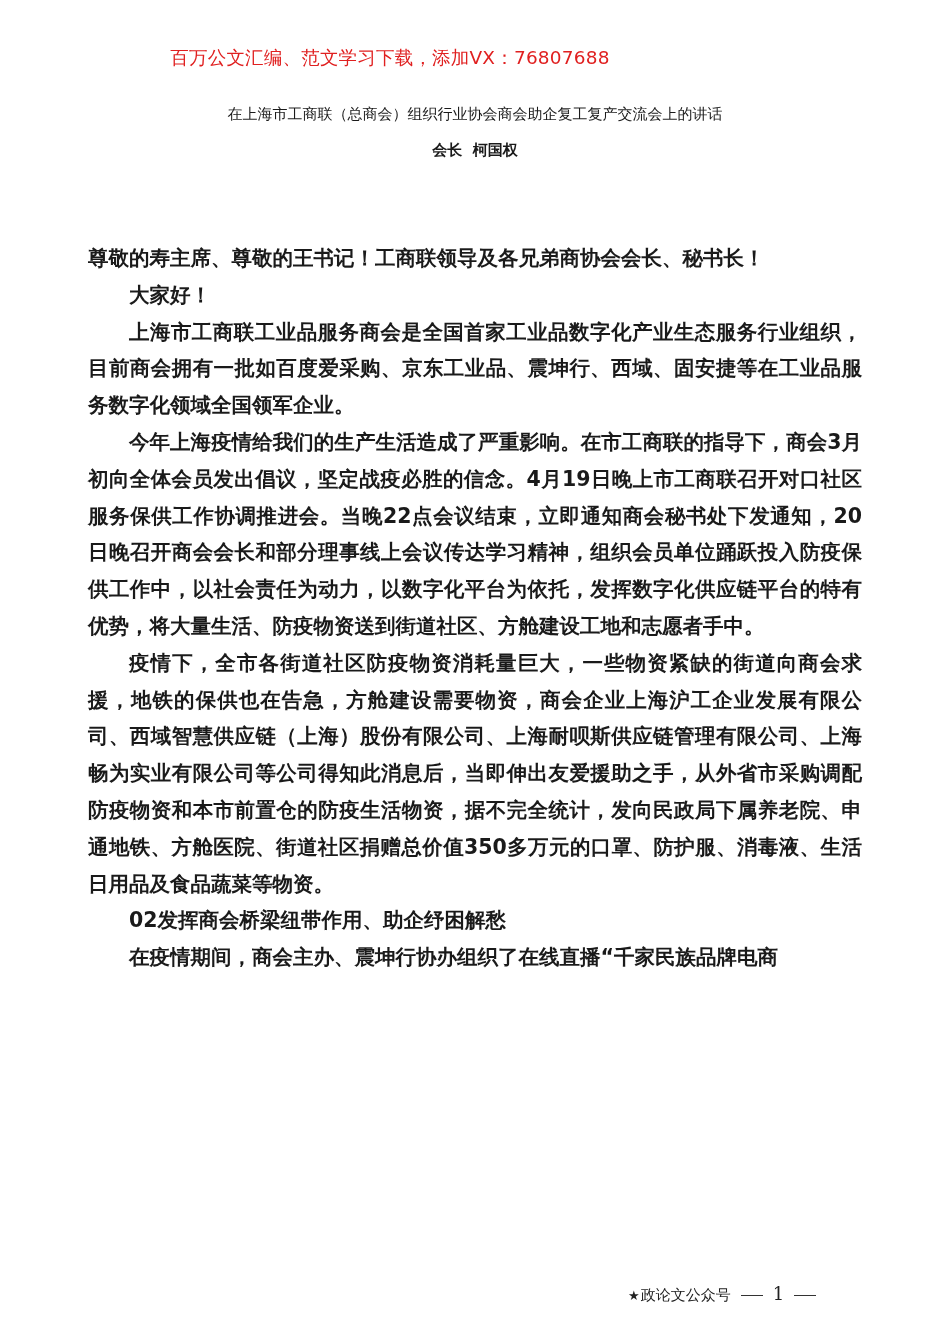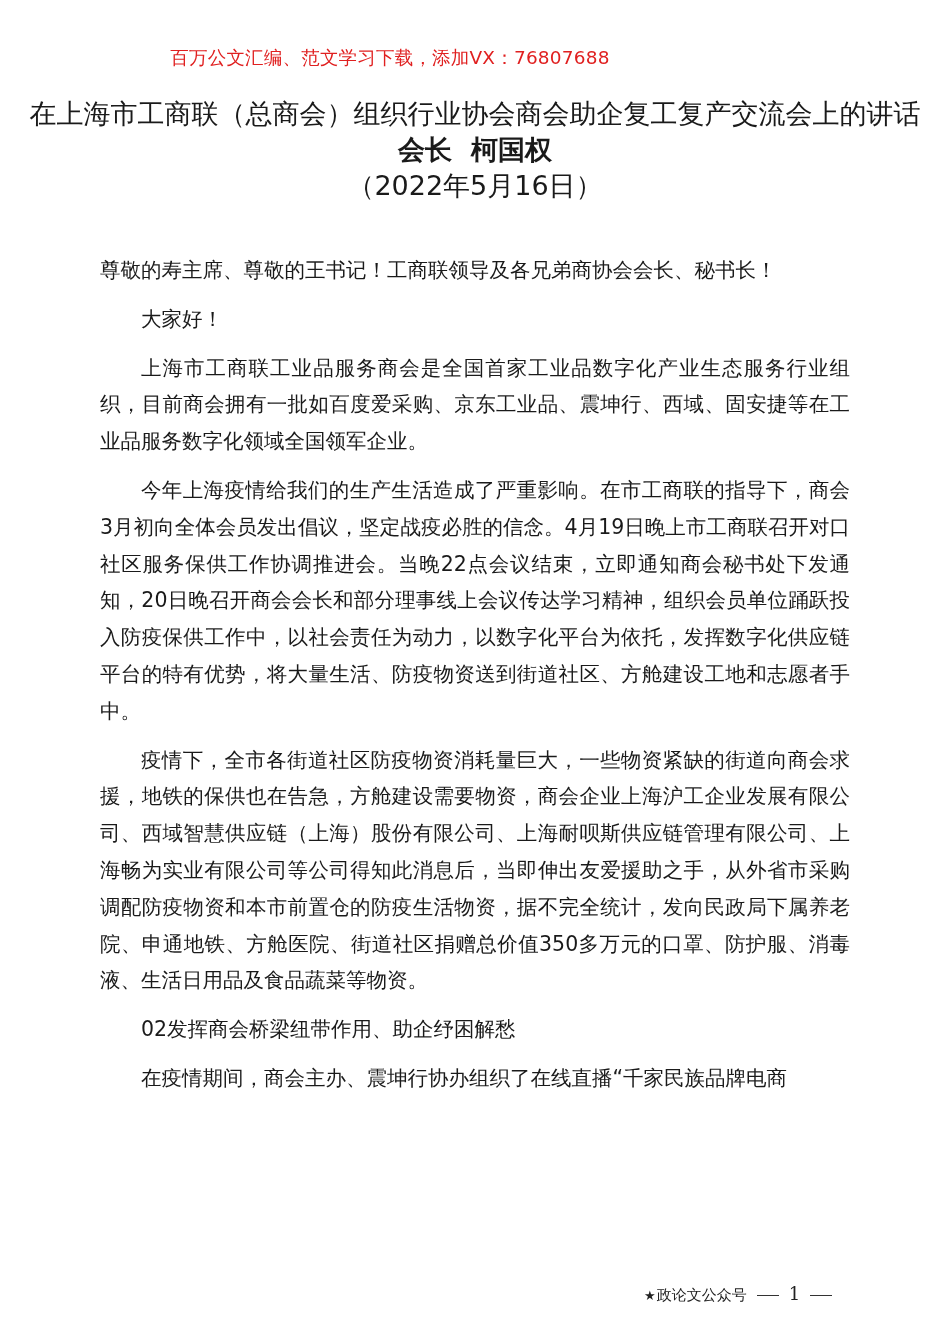--- a/index.html
+++ b/index.html
@@ -25,53 +25,53 @@
       font-size: 18.5px;
       line-height: 28px;
       letter-spacing: 0.2px;
     }
     .title-block {
       position: absolute;
       top: 96px;
       left: 0;
       width: 950px;
       text-align: center;
-      font-size: 27px;
+      font-size: 15px;
       line-height: 36px;
     }
     .title-line {
       display: block;
       white-space: nowrap;
     }
     .body {
       position: absolute;
       top: 240px;
       left: 88px;
       width: 774px;
       font-size: 20.5px;
       line-height: 36.8px;
     }
     .para {
-      margin: 12px;
+      margin: 0;
       text-align: justify;
       text-justify: inter-character;
       word-break: break-all;
+      font-weight: bold;
     }
     .indent {
       text-indent: 41px;
     }
     .footer {
       position: absolute;
       top: 1282px;
       left: 628px;
       font-size: 15px;
       line-height: 24px;
       white-space: nowrap;
       color: #222;
-      margin-left: 16px;
     }
     .footer .star {
       font-size: 13px;
       margin-right: 1px;
     }
     .footer .dash {
       display: inline-block;
       width: 22px;
       height: 1px;
       background: #333;
@@ -84,21 +84,20 @@
     }
   </style>
 </head>
 <body>
 
 <div class="banner">百万公文汇编、范文学习下载，添加VX：76807688</div>
 
 <div class="title-block">
   <span class="title-line">在上海市工商联（总商会）组织行业协会商会助企复工复产交流会上的讲话</span>
   <span class="title-line" style="white-space: pre; font-weight: bold;">会长  柯国权</span>
-  <span class="title-line">（2022年5月16日）</span>
 </div>
 
 <div class="body">
   <p class="para">尊敬的寿主席、尊敬的王书记！工商联领导及各兄弟商协会会长、秘书长！</p>
   <p class="para indent">大家好！</p>
   <p class="para indent">上海市工商联工业品服务商会是全国首家工业品数字化产业生态服务行业组织，目前商会拥有一批如百度爱采购、京东工业品、震坤行、西域、固安捷等在工业品服务数字化领域全国领军企业。</p>
   <p class="para indent">今年上海疫情给我们的生产生活造成了严重影响。在市工商联的指导下，商会3月初向全体会员发出倡议，坚定战疫必胜的信念。4月19日晚上市工商联召开对口社区服务保供工作协调推进会。当晚22点会议结束，立即通知商会秘书处下发通知，20日晚召开商会会长和部分理事线上会议传达学习精神，组织会员单位踊跃投入防疫保供工作中，以社会责任为动力，以数字化平台为依托，发挥数字化供应链平台的特有优势，将大量生活、防疫物资送到街道社区、方舱建设工地和志愿者手中。</p>
   <p class="para indent">疫情下，全市各街道社区防疫物资消耗量巨大，一些物资紧缺的街道向商会求援，地铁的保供也在告急，方舱建设需要物资，商会企业上海沪工企业发展有限公司、西域智慧供应链（上海）股份有限公司、上海耐呗斯供应链管理有限公司、上海畅为实业有限公司等公司得知此消息后，当即伸出友爱援助之手，从外省市采购调配防疫物资和本市前置仓的防疫生活物资，据不完全统计，发向民政局下属养老院、申通地铁、方舱医院、街道社区捐赠总价值350多万元的口罩、防护服、消毒液、生活日用品及食品蔬菜等物资。</p>
   <p class="para indent">02发挥商会桥梁纽带作用、助企纾困解愁</p>
   <p class="para indent">在疫情期间，商会主办、震坤行协办组织了在线直播“千家民族品牌电商</p>

